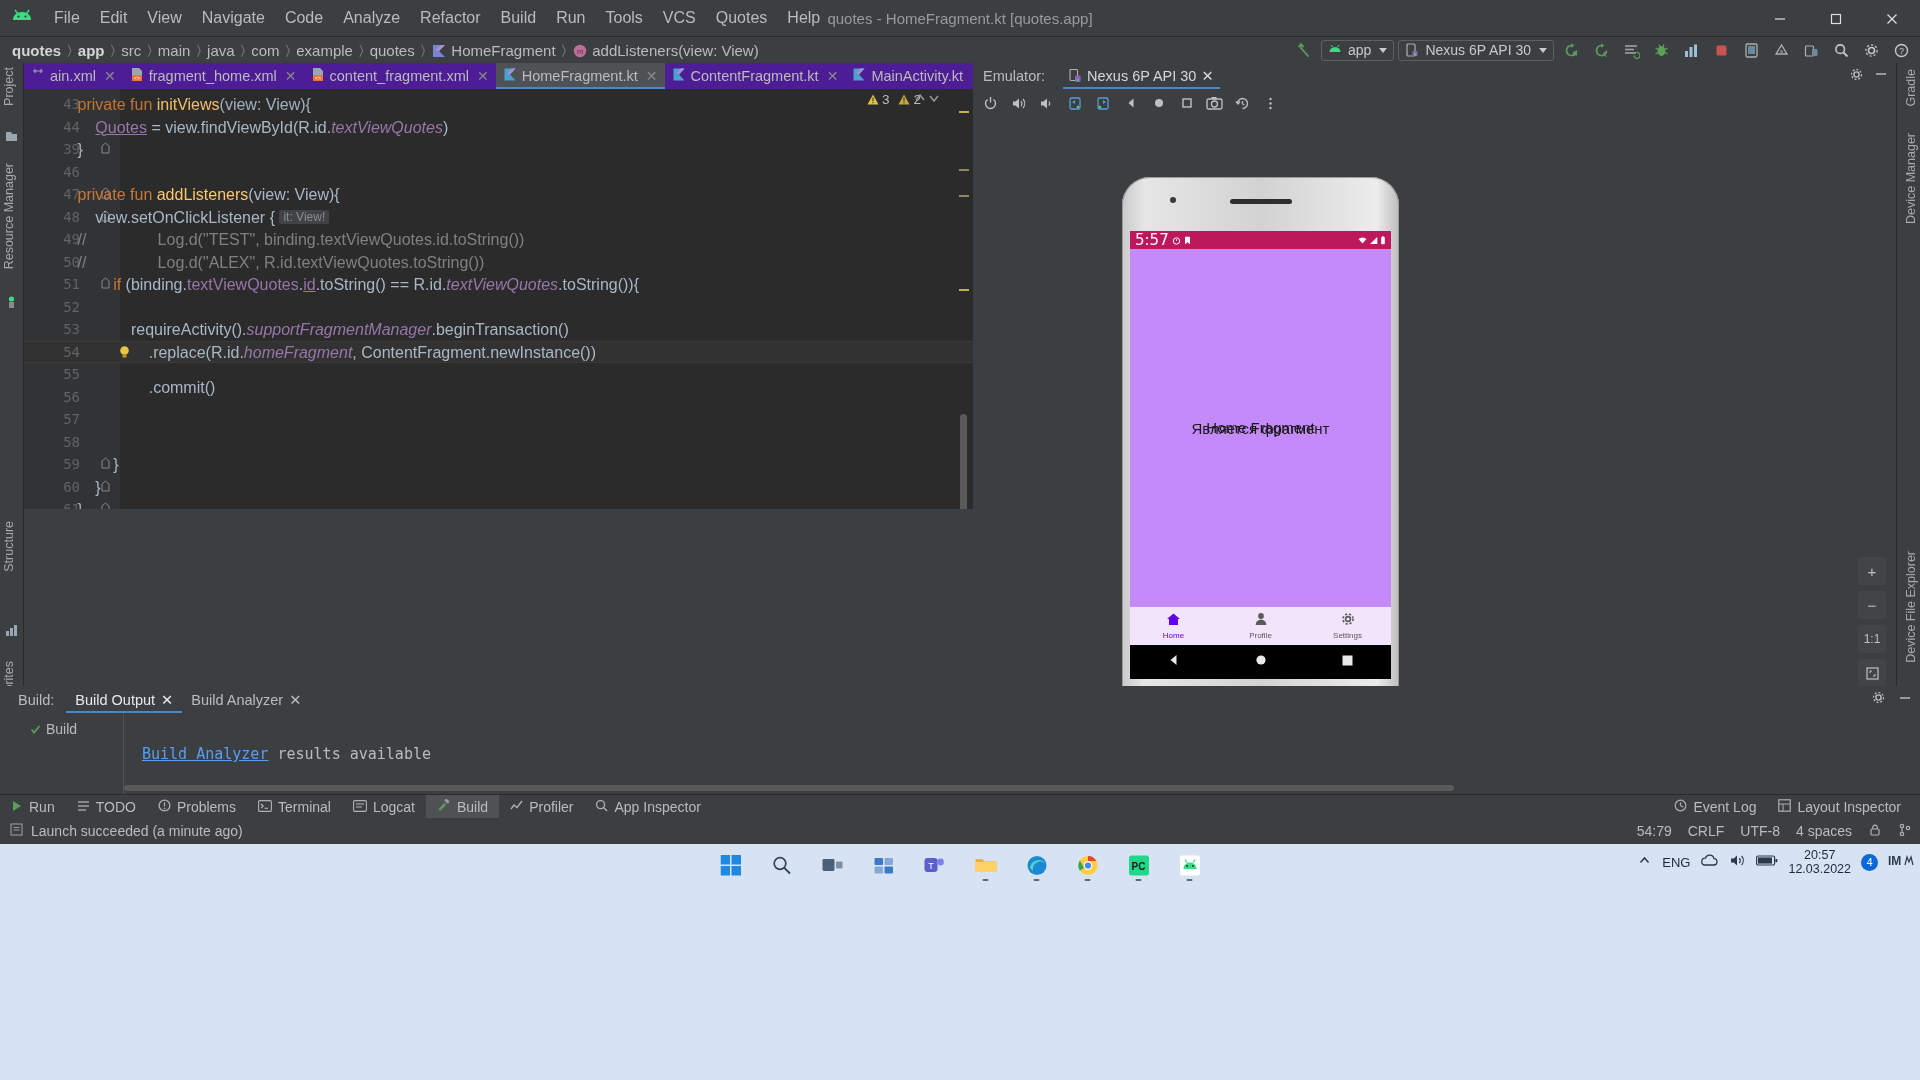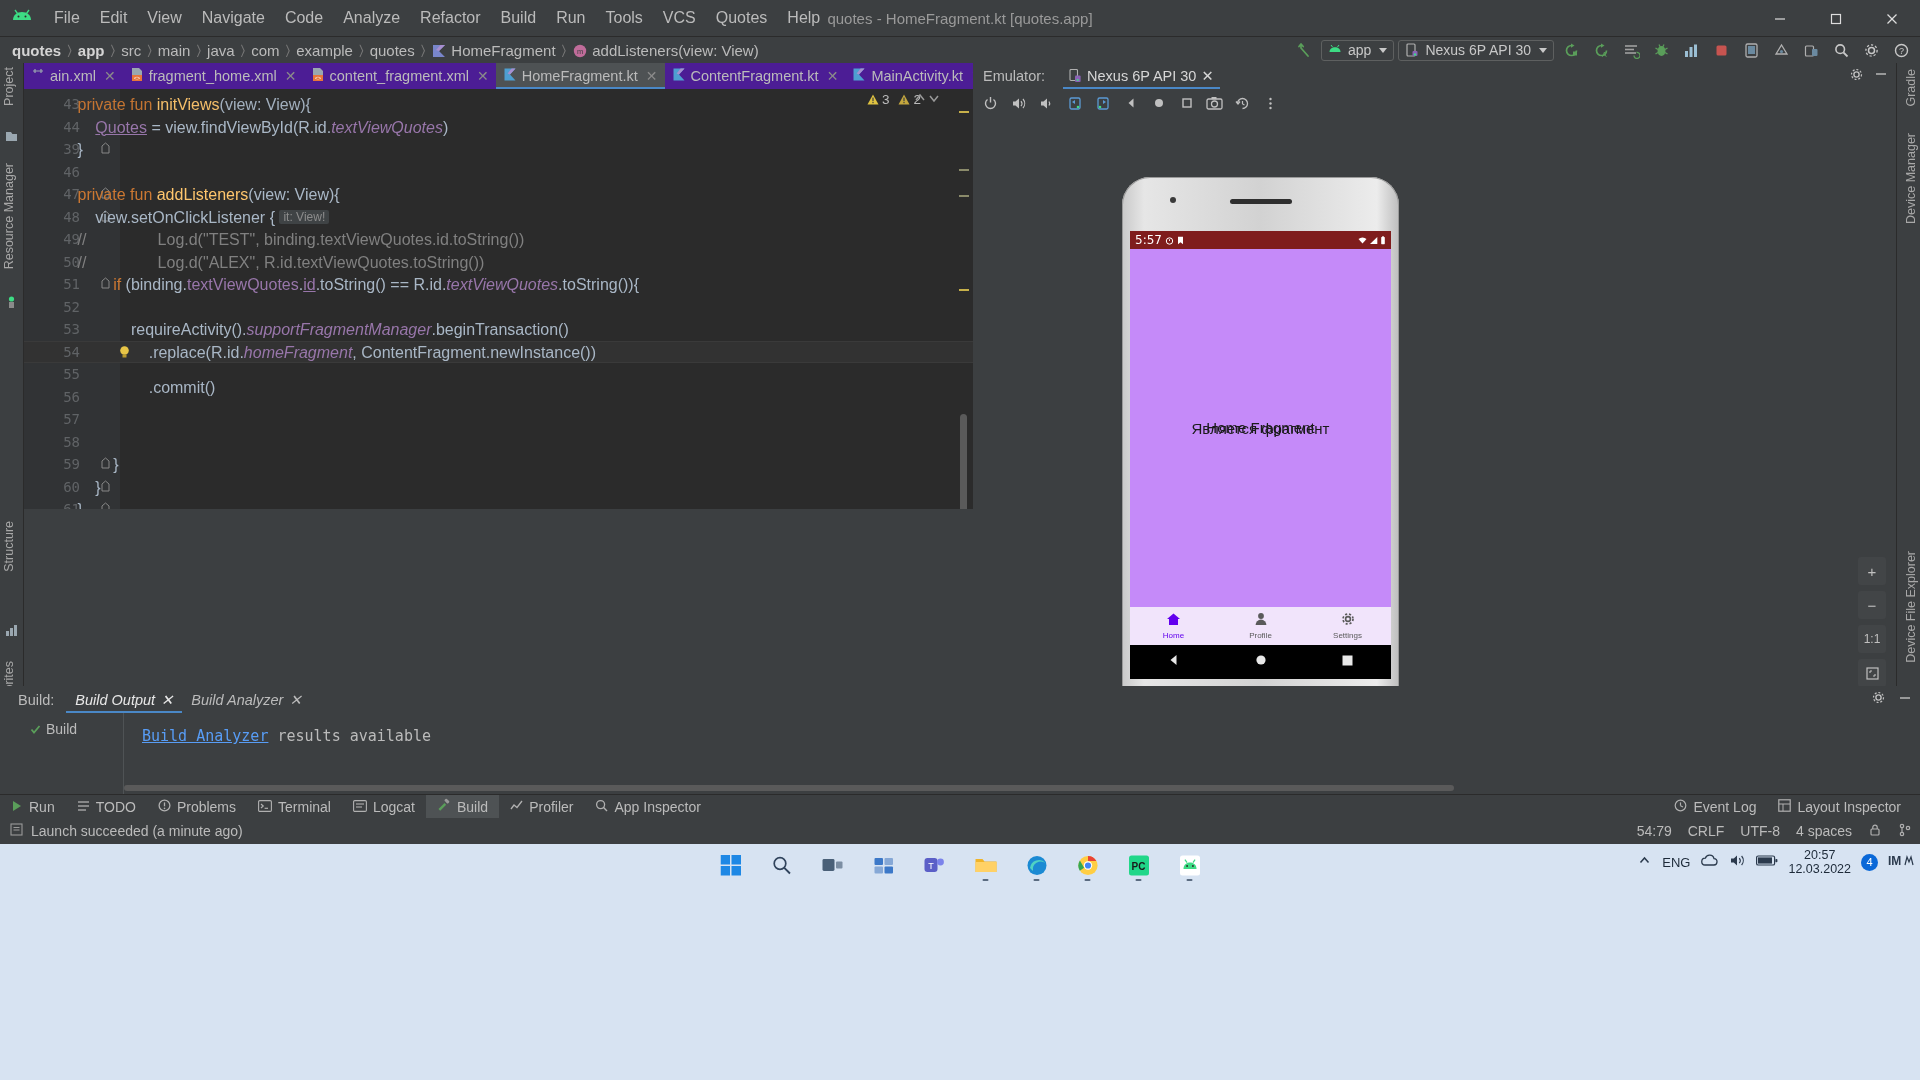--- a/index.html
+++ b/index.html
@@ -171,24 +171,24 @@
     position: absolute; left: 50%; transform: translateX(-50%);
     top: 22px; width: 62px; height: 5px; border-radius: 3px; background: #2f2f2f;
   }
   .dev-cam { position: absolute; left: 48px; top: 20px; width: 6px; height: 6px; border-radius: 50%; background:#3a3a3a;}
   .dev-bottombar {
     position: absolute; left: 50%; transform: translateX(-50%); bottom: 18px;
     width: 96px; height: 5px; border-radius: 3px; background: #bcbcbc;
   }
   
   .and-status {
-    position: absolute; left: 0; top: 0; width: 100%; height: 18px; background: #7f1d1d;
+    position: absolute; left: 0; top: 0; width: 100%; height: 18px; background: #be185d;
     display: flex; align-items: center; justify-content: space-between;
     padding: 0 5px; color: #fff;
-    font-family: "DejaVu Sans", sans-serif; font-size: 12px;
+    font-family: "DejaVu Sans", sans-serif; font-size: 15px;
   }
   .and-status-left { display: flex; align-items: center; gap: 3px; }
   .and-status-right { display: flex; align-items: center; gap: 2px; }
   .and-body {
     position: absolute; left: 0; top: 18px; right: 0; bottom: 72px;
     background: #c58af9; display: flex; align-items: center; justify-content: center;
   }
   .frag-text-wrap { position: relative; text-align: center; width: 100%; }
   .frag-text {
     position: absolute; left: 0; right: 0; top: -9px;
@@ -219,38 +219,38 @@
     position: absolute; left: 0; top: 686px; width: 1920px; height: 108px;
     background: #3c3f41;
   }
   .build-head {
     position: absolute; left: 0; top: 0; width: 100%; height: 27px;
     display: flex; align-items: center; gap: 0;
   }
   .build-label { color: #bbbbbb; font-size: 14.5px; padding: 0 12px 0 18px; }
   .build-tab {
     display: flex; align-items: center; gap: 6px; padding: 0 9px; height: 27px;
-    color: #bbbbbb; font-size: 14.5px; position: relative; font-style: italic;
+    color: #bbbbbb; font-size: 14.5px; position: relative;
   }
   .build-tab.active { color: #e8e8e8; }
   .build-tab.active::after {
     content: ''; position: absolute; left: 0; bottom: 0; height: 2px; width: 100%; background: #4a88c7;
   }
   .build-body {
     position: absolute; left: 24px; top: 27px; right: 36px; bottom: 0;
     background: #3c3f41; display: flex;
   }
   .build-tree {
     width: 100px; border-right: 1px solid #4f5355; padding-top: 8px; padding-left: 6px;
   }
   .build-tree-row { display: flex; align-items: center; gap: 5px; color: #bbbbbb; font-size: 14px; }
   .build-output {
     flex: 1; padding: 14px 0 0 18px; position: relative;
   }
-  .build-msg { color: #bbbbbb; font-size: 15px; font-family: "DejaVu Sans Mono", monospace; }
+  .build-msg { color: #bbbbbb; font-size: 15px; font-family: "DejaVu Sans Mono", monospace; margin-top: 18px; }
   .build-link { color: #589df6; text-decoration: underline; }
   .hscroll {
     position: absolute; left: 0; right: 0; bottom: 3px; height: 6px;
   }
   .hscroll-thumb { position: absolute; height: 6px; background: #5a5a5a; border-radius: 3px; }
   .build-side-icons {
     position: absolute; left: 24px; top: 30px; width: 26px;
   }
   .bsi { width: 22px; height: 22px; margin-bottom: 8px; display:flex; align-items:center; justify-content:center;}
 

